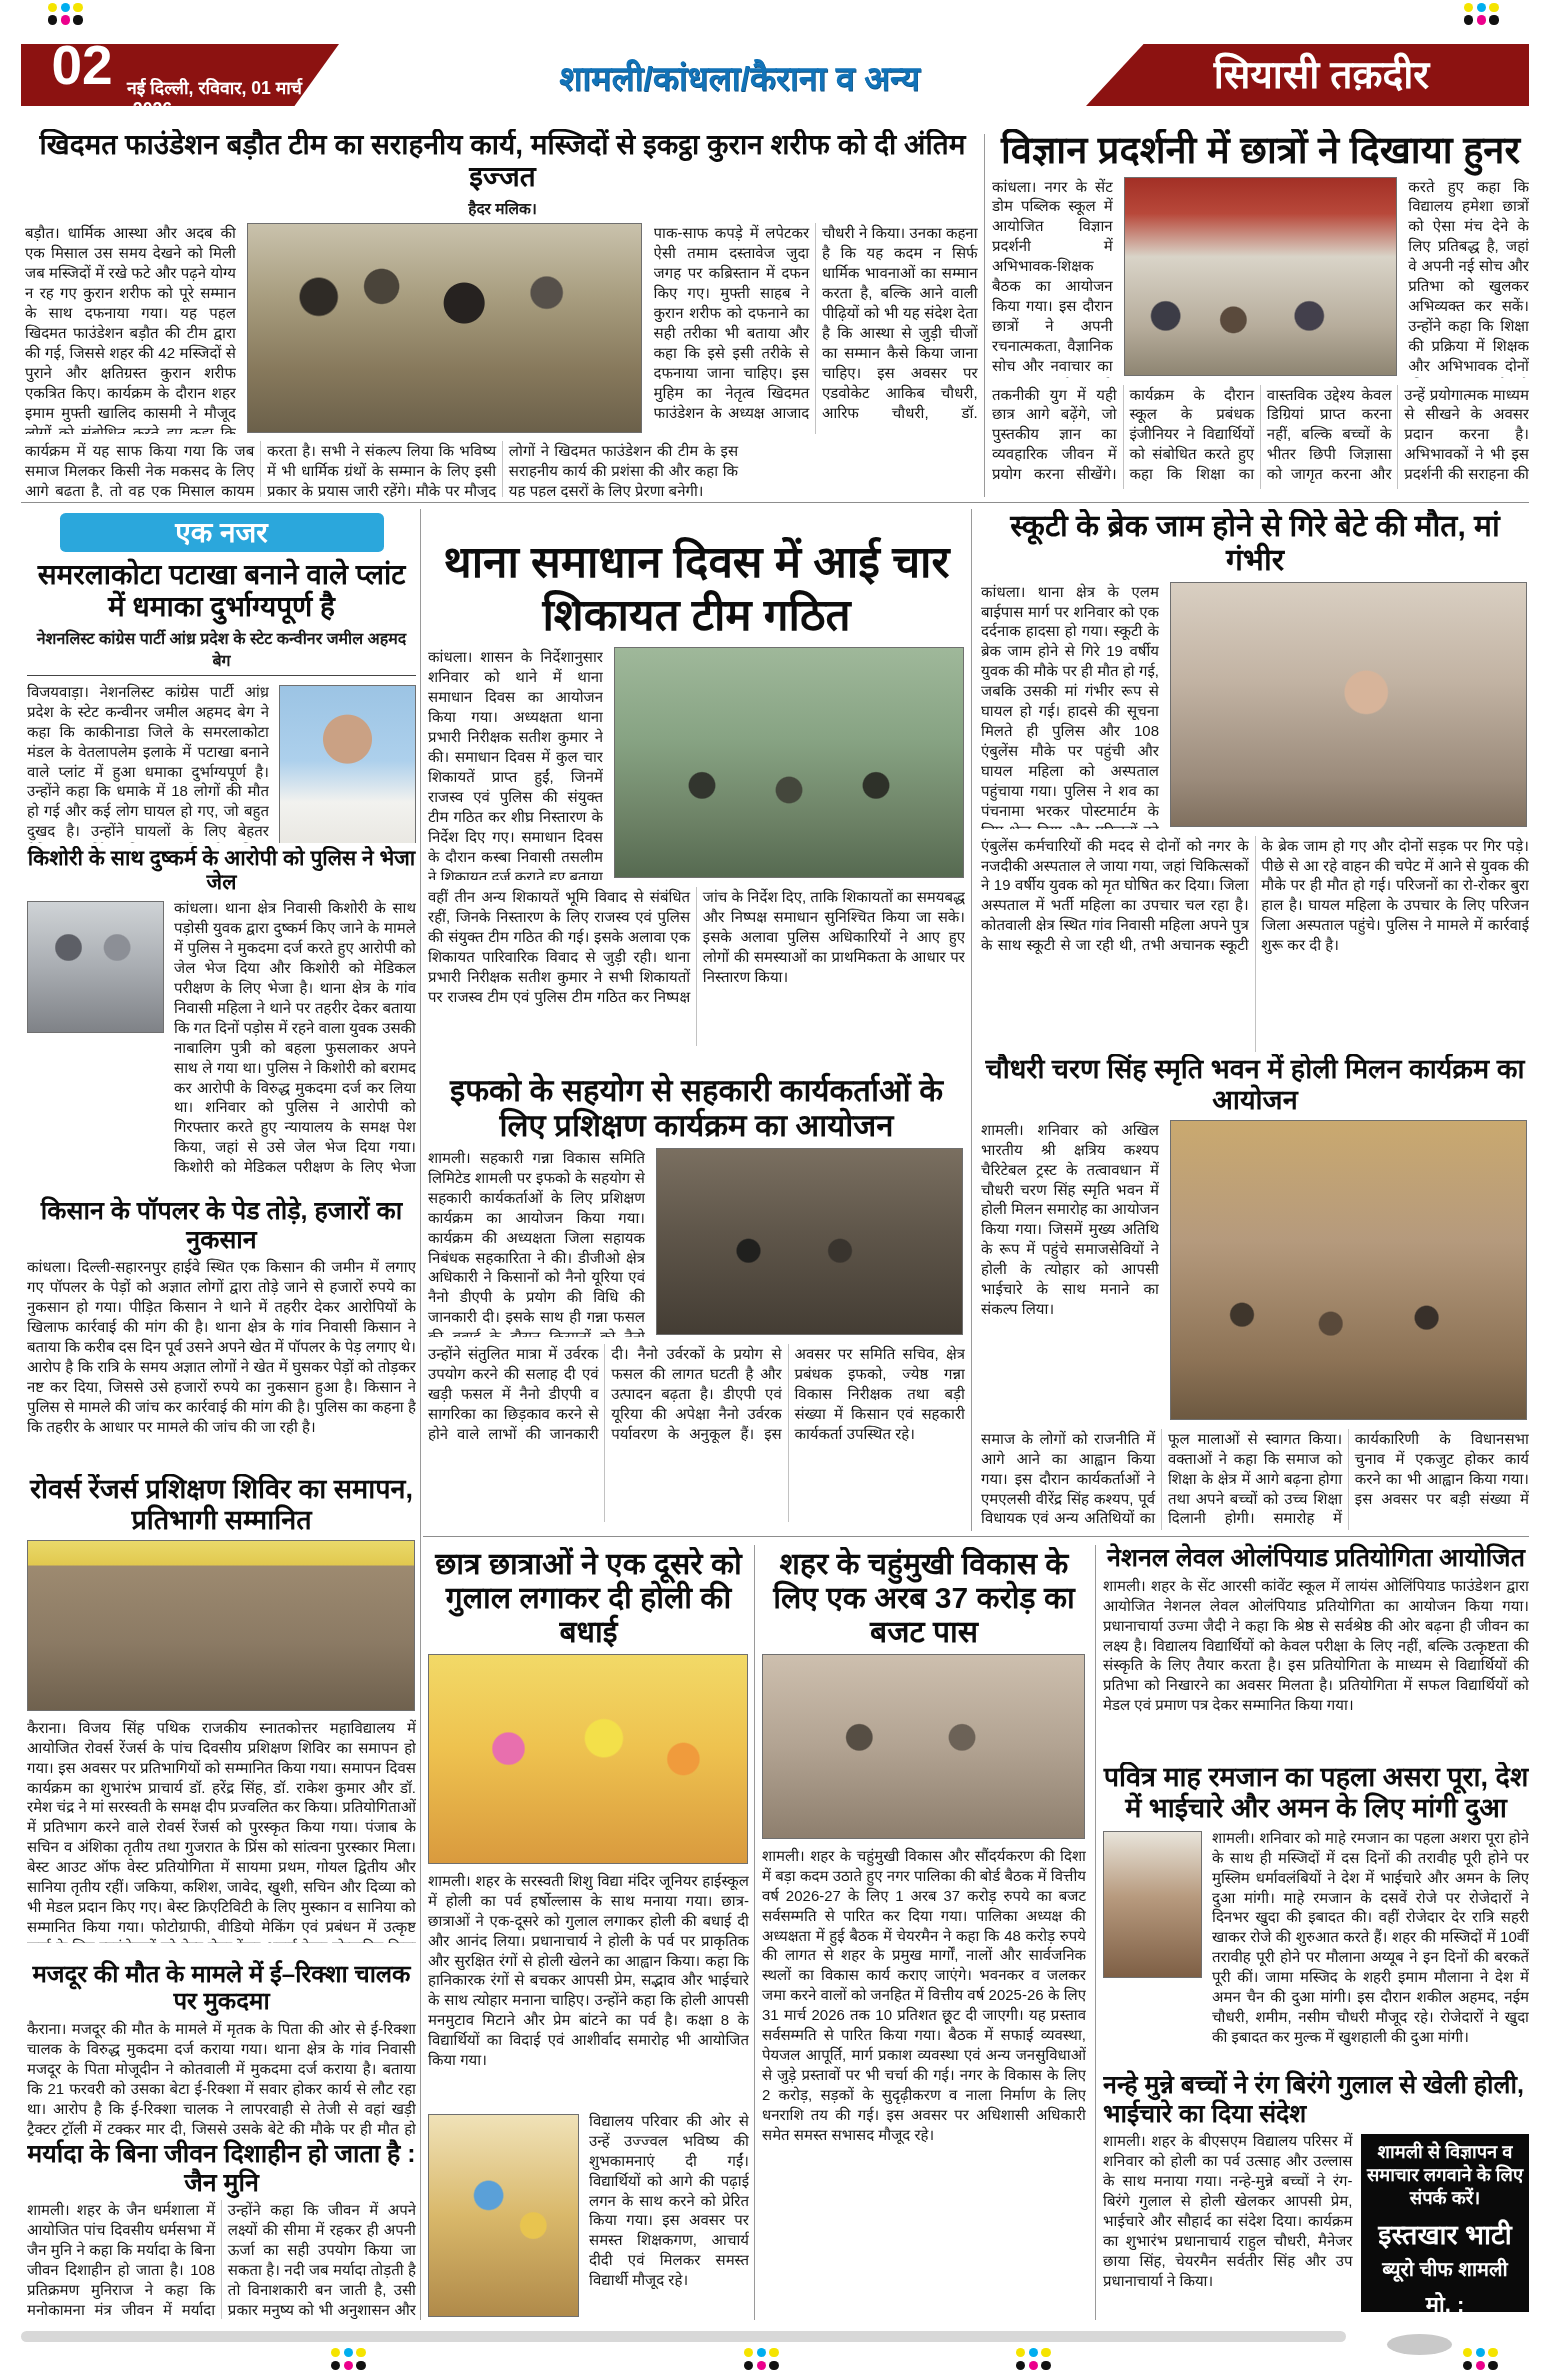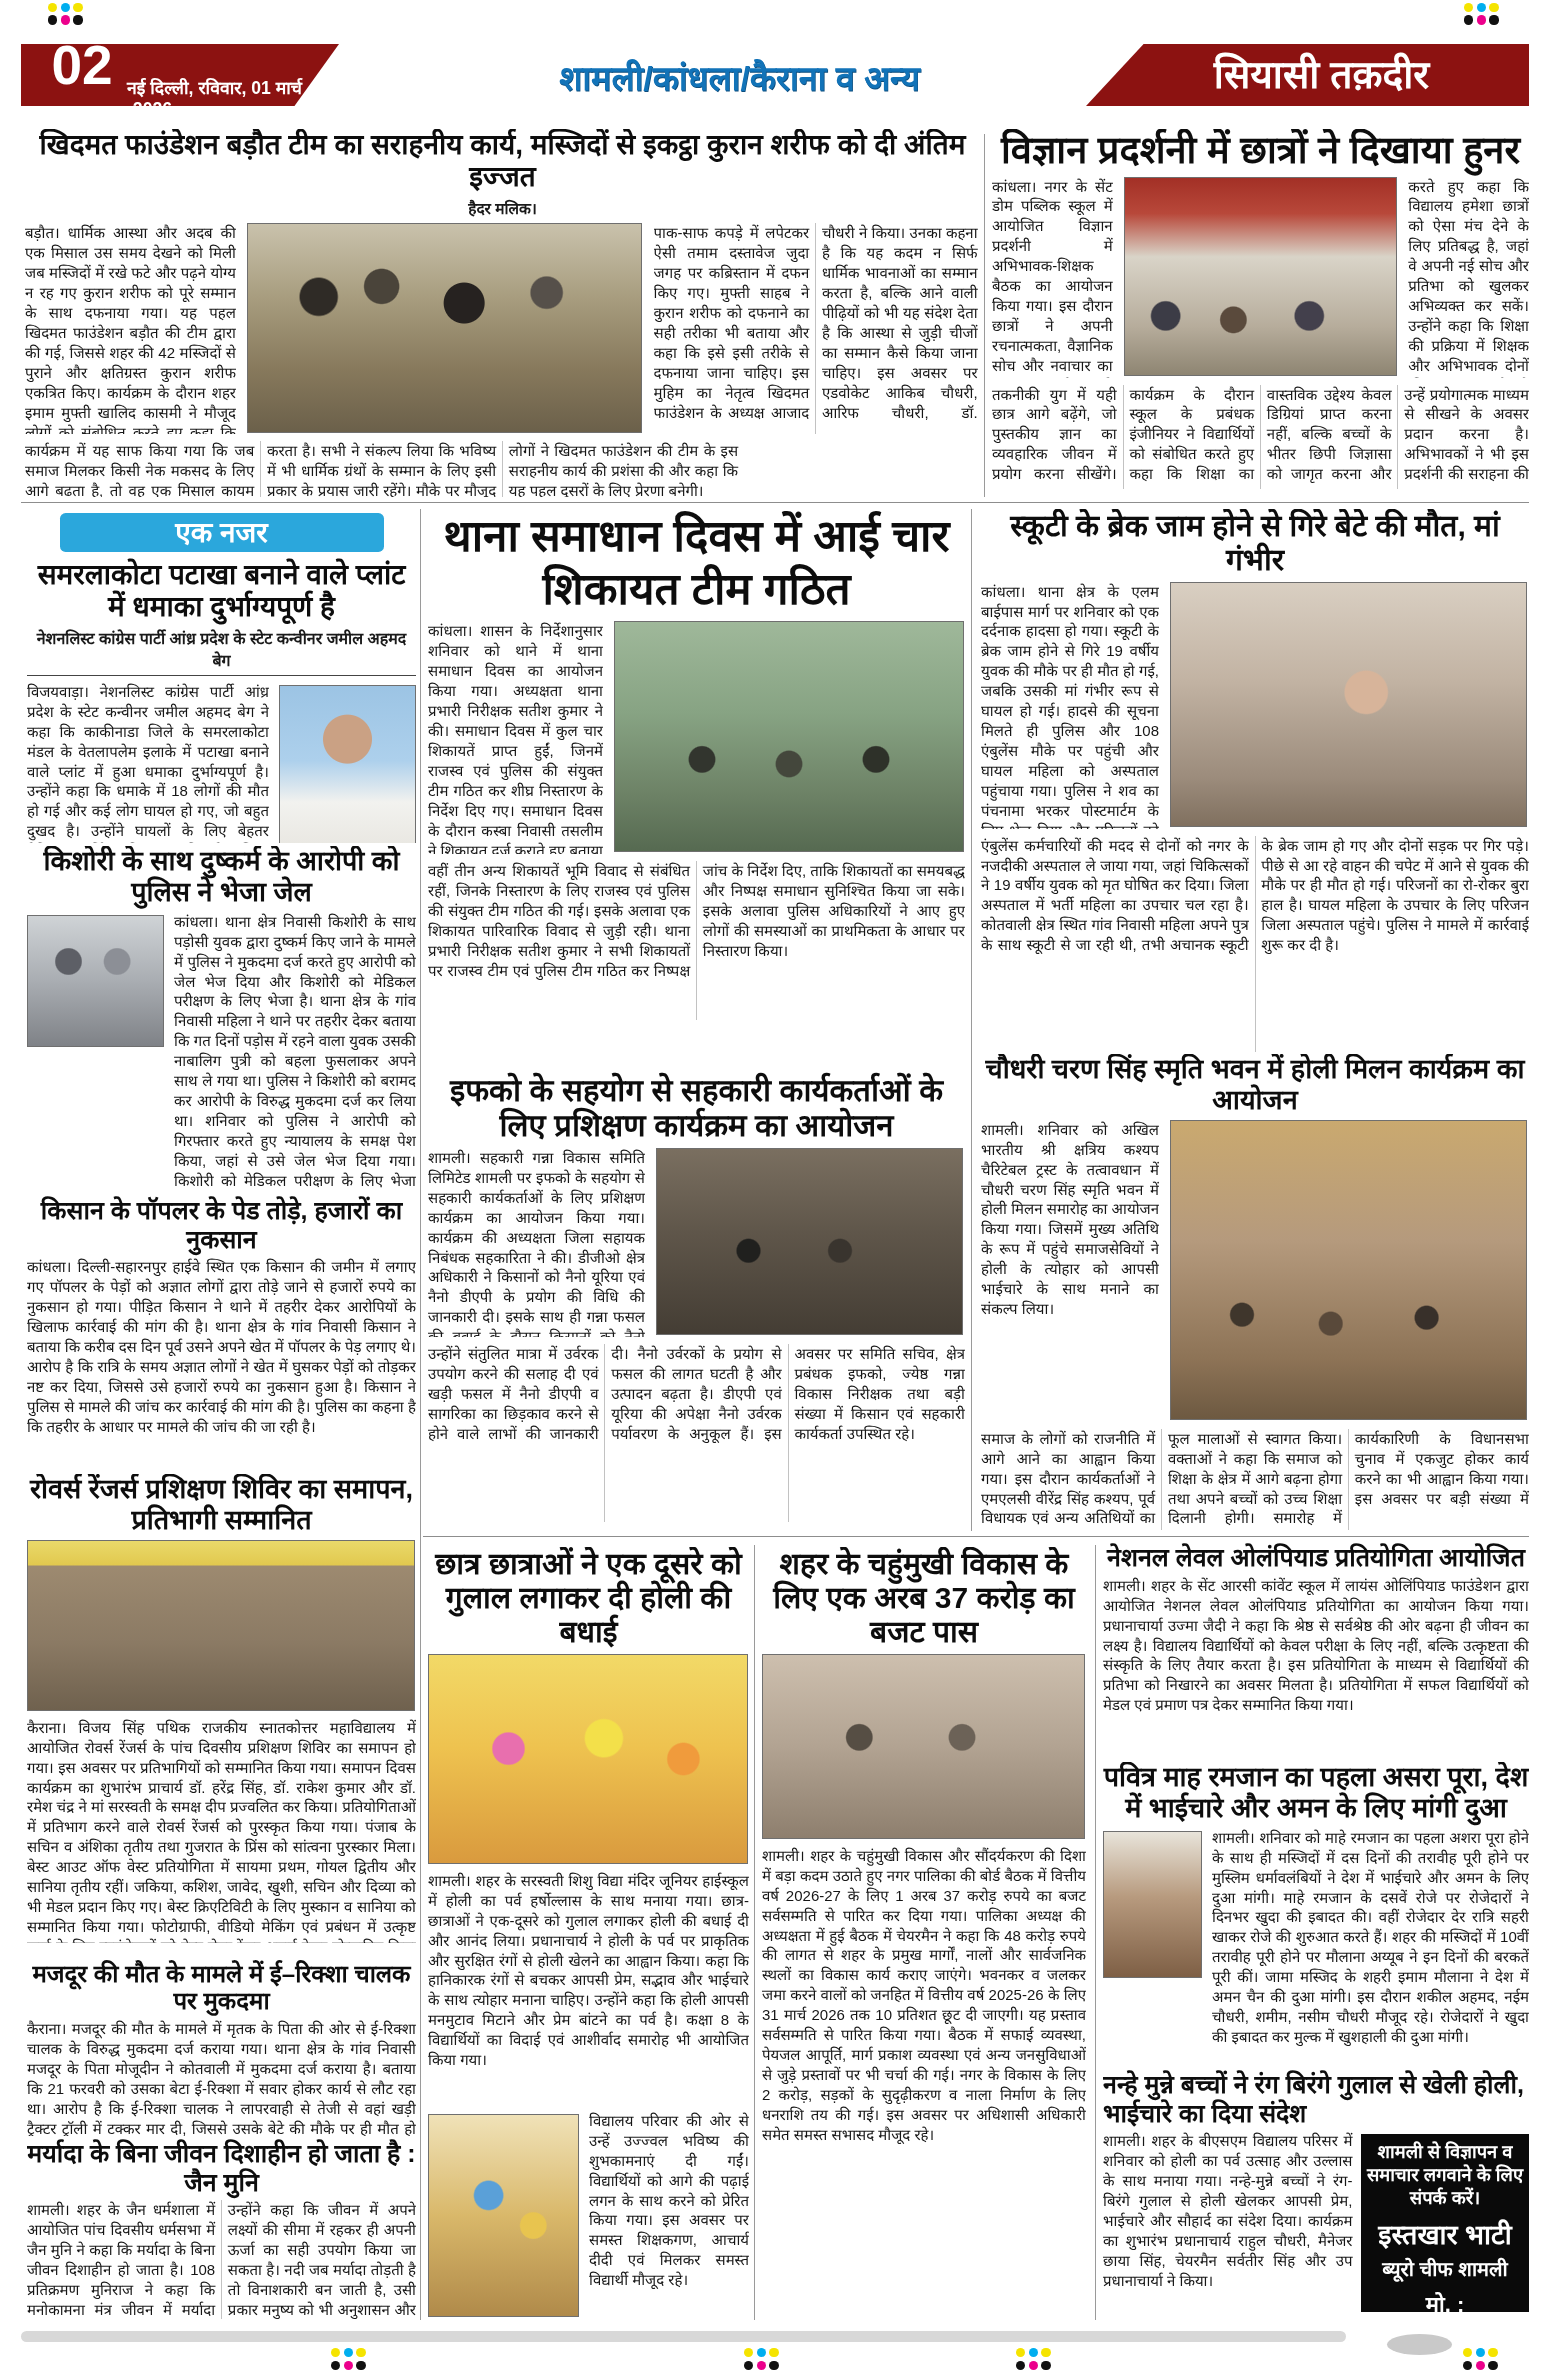--- a/index.html
+++ b/index.html
@@ -162,21 +162,21 @@
     <div class="glance">एक नजर</div>
     <h1 class="hl" style="font-size:28px;">समरलाकोटा पटाखा बनाने वाले प्लांट में धमाका दुर्भाग्यपूर्ण है</h1>
     <div class="sub">नेशनलिस्ट कांग्रेस पार्टी आंध्र प्रदेश के स्टेट कन्वीनर जमील अहमद बेग</div>
     <div style="overflow:hidden;height:178px;">
       <div class="ph ph-portrait fr" style="width:137px;height:168px;"></div>
       <div class="bt">विजयवाड़ा। नेशनलिस्ट कांग्रेस पार्टी आंध्र प्रदेश के स्टेट कन्वीनर जमील अहमद बेग ने कहा कि काकीनाडा जिले के समरलाकोटा मंडल के वेतलापलेम इलाके में पटाखा बनाने वाले प्लांट में हुआ धमाका दुर्भाग्यपूर्ण है। उन्होंने कहा कि धमाके में 18 लोगों की मौत हो गई और कई लोग घायल हो गए, जो बहुत दुखद है। उन्होंने घायलों के लिए बेहतर मेडिकल सर्विस की मांग की। नेशनलिस्ट कांग्रेस पार्टी आंध्र प्रदेश के स्टेट कन्वीनर जमील अहमद बेग ने मांग की कि राज्य सरकार को मृतकों के परिवारों की मदद करनी चाहिए।</div>
     </div>
   </section>
 
   <section class="art" style="left:27px;top:846px;width:389px;height:348px;">
-    <h1 class="hl" style="font-size:27px;">किशोरी के साथ दुष्कर्म के आरोपी को पुलिस ने भेजा जेल</h1>
+    <h1 class="hl" style="font-size:21px;">किशोरी के साथ दुष्कर्म के आरोपी को पुलिस ने भेजा जेल</h1>
     <div style="overflow:hidden;height:276px;">
       <div class="ph ph-police fl" style="width:137px;height:132px;"></div>
       <div class="bt">कांधला। थाना क्षेत्र निवासी किशोरी के साथ पड़ोसी युवक द्वारा दुष्कर्म किए जाने के मामले में पुलिस ने मुकदमा दर्ज करते हुए आरोपी को जेल भेज दिया और किशोरी को मेडिकल परीक्षण के लिए भेजा है। थाना क्षेत्र के गांव निवासी महिला ने थाने पर तहरीर देकर बताया कि गत दिनों पड़ोस में रहने वाला युवक उसकी नाबालिग पुत्री को बहला फुसलाकर अपने साथ ले गया था। पुलिस ने किशोरी को बरामद कर आरोपी के विरुद्ध मुकदमा दर्ज कर लिया था। शनिवार को पुलिस ने आरोपी को गिरफ्तार करते हुए न्यायालय के समक्ष पेश किया, जहां से उसे जेल भेज दिया गया। किशोरी को मेडिकल परीक्षण के लिए भेजा गया है।</div>
     </div>
   </section>
 
   <section class="art" style="left:27px;top:1196px;width:389px;height:275px;">
     <h1 class="hl" style="font-size:25px;">किसान के पॉपलर के पेड तोड़े, हजारों का नुकसान</h1>
     <div class="bt" style="height:233px;">कांधला। दिल्ली-सहारनपुर हाईवे स्थित एक किसान की जमीन में लगाए गए पॉपलर के पेड़ों को अज्ञात लोगों द्वारा तोड़े जाने से हजारों रुपये का नुकसान हो गया। पीड़ित किसान ने थाने में तहरीर देकर आरोपियों के खिलाफ कार्रवाई की मांग की है। थाना क्षेत्र के गांव निवासी किसान ने बताया कि करीब दस दिन पूर्व उसने अपने खेत में पॉपलर के पेड़ लगाए थे। आरोप है कि रात्रि के समय अज्ञात लोगों ने खेत में घुसकर पेड़ों को तोड़कर नष्ट कर दिया, जिससे उसे हजारों रुपये का नुकसान हुआ है। किसान ने पुलिस से मामले की जांच कर कार्रवाई की मांग की है। पुलिस का कहना है कि तहरीर के आधार पर मामले की जांच की जा रही है।</div>
   </section>
@@ -192,21 +192,21 @@
     <div class="bt" style="height:138px;">कैराना। मजदूर की मौत के मामले में मृतक के पिता की ओर से ई-रिक्शा चालक के विरुद्ध मुकदमा दर्ज कराया गया। थाना क्षेत्र के गांव निवासी मजदूर के पिता मोजूदीन ने कोतवाली में मुकदमा दर्ज कराया है। बताया कि 21 फरवरी को उसका बेटा ई-रिक्शा में सवार होकर कार्य से लौट रहा था। आरोप है कि ई-रिक्शा चालक ने लापरवाही से तेजी से वहां खड़ी ट्रैक्टर ट्रॉली में टक्कर मार दी, जिससे उसके बेटे की मौके पर ही मौत हो गई। पुलिस ने मामले में कार्रवाई शुरू कर दी है।</div>
   </section>
 
   <section class="art" style="left:27px;top:2139px;width:389px;height:180px;">
     <h1 class="hl" style="font-size:25px;">मर्यादा के बिना जीवन दिशाहीन हो जाता है : जैन मुनि</h1>
     <div class="bt cols2" style="height:140px;">शामली। शहर के जैन धर्मशाला में आयोजित पांच दिवसीय धर्मसभा में जैन मुनि ने कहा कि मर्यादा के बिना जीवन दिशाहीन हो जाता है। 108 प्रतिक्रमण मुनिराज ने कहा कि मनोकामना मंत्र जीवन में मर्यादा धारण करने की प्रेरणा देता है। उन्होंने कहा कि जीवन में अपने लक्ष्यों की सीमा में रहकर ही अपनी ऊर्जा का सही उपयोग किया जा सकता है। नदी जब मर्यादा तोड़ती है तो विनाशकारी बन जाती है, उसी प्रकार मनुष्य को भी अनुशासन और सिद्धांतों में रहकर जीवन जीना चाहिए। उन्होंने कुल की मर्यादा और समाज की मर्यादा पर प्रकाश डाला। इस अवसर पर बड़ी संख्या में श्रद्धालु मौजूद रहे।</div>
   </section>
 
   <div class="vline" style="left:420px;top:509px;height:1811px;"></div>
 
-  <section class="art" style="left:428px;top:510px;width:537px;height:548px;">
+  <section class="art" style="left:428px;top:536px;width:537px;height:548px;">
     <h1 class="hl" style="font-size:44px;line-height:1.2;">थाना समाधान दिवस में आई चार शिकायत टीम गठित</h1>
     <div class="row" style="height:233px;margin-top:5.6px;">
       <div class="bt" style="width:175px;height:233px;">कांधला। शासन के निर्देशानुसार शनिवार को थाने में थाना समाधान दिवस का आयोजन किया गया। अध्यक्षता थाना प्रभारी निरीक्षक सतीश कुमार ने की। समाधान दिवस में कुल चार शिकायतें प्राप्त हुईं, जिनमें राजस्व एवं पुलिस की संयुक्त टीम गठित कर शीघ्र निस्तारण के निर्देश दिए गए। समाधान दिवस के दौरान कस्बा निवासी तसलीम ने शिकायत दर्ज कराते हुए बताया कि सलेमपुर मार्ग स्थित उसकी भूमि पर कुछ लोगों ने कब्जा करने की नीयत से फर्जी दस्तावेज तैयार कर लिए हैं। उन्होंने निष्पक्ष जांच कर कार्रवाई की मांग की।</div>
       <div class="ph ph-meeting" style="width:350px;height:231px;"></div>
     </div>
     <div class="bt cols2" style="margin-top:7px;height:159px;">वहीं तीन अन्य शिकायतें भूमि विवाद से संबंधित रहीं, जिनके निस्तारण के लिए राजस्व एवं पुलिस की संयुक्त टीम गठित की गई। इसके अलावा एक शिकायत पारिवारिक विवाद से जुड़ी रही। थाना प्रभारी निरीक्षक सतीश कुमार ने सभी शिकायतों पर राजस्व टीम एवं पुलिस टीम गठित कर निष्पक्ष जांच के निर्देश दिए, ताकि शिकायतों का समयबद्ध और निष्पक्ष समाधान सुनिश्चित किया जा सके। इसके अलावा पुलिस अधिकारियों ने आए हुए लोगों की समस्याओं का प्राथमिकता के आधार पर निस्तारण किया।</div>
   </section>
 
   <section class="art" style="left:428px;top:1061px;width:537px;height:472px;">
     <h1 class="hl" style="font-size:31px;margin-top:12px;">इफको के सहयोग से सहकारी कार्यकर्ताओं के लिए प्रशिक्षण कार्यक्रम का आयोजन</h1>

